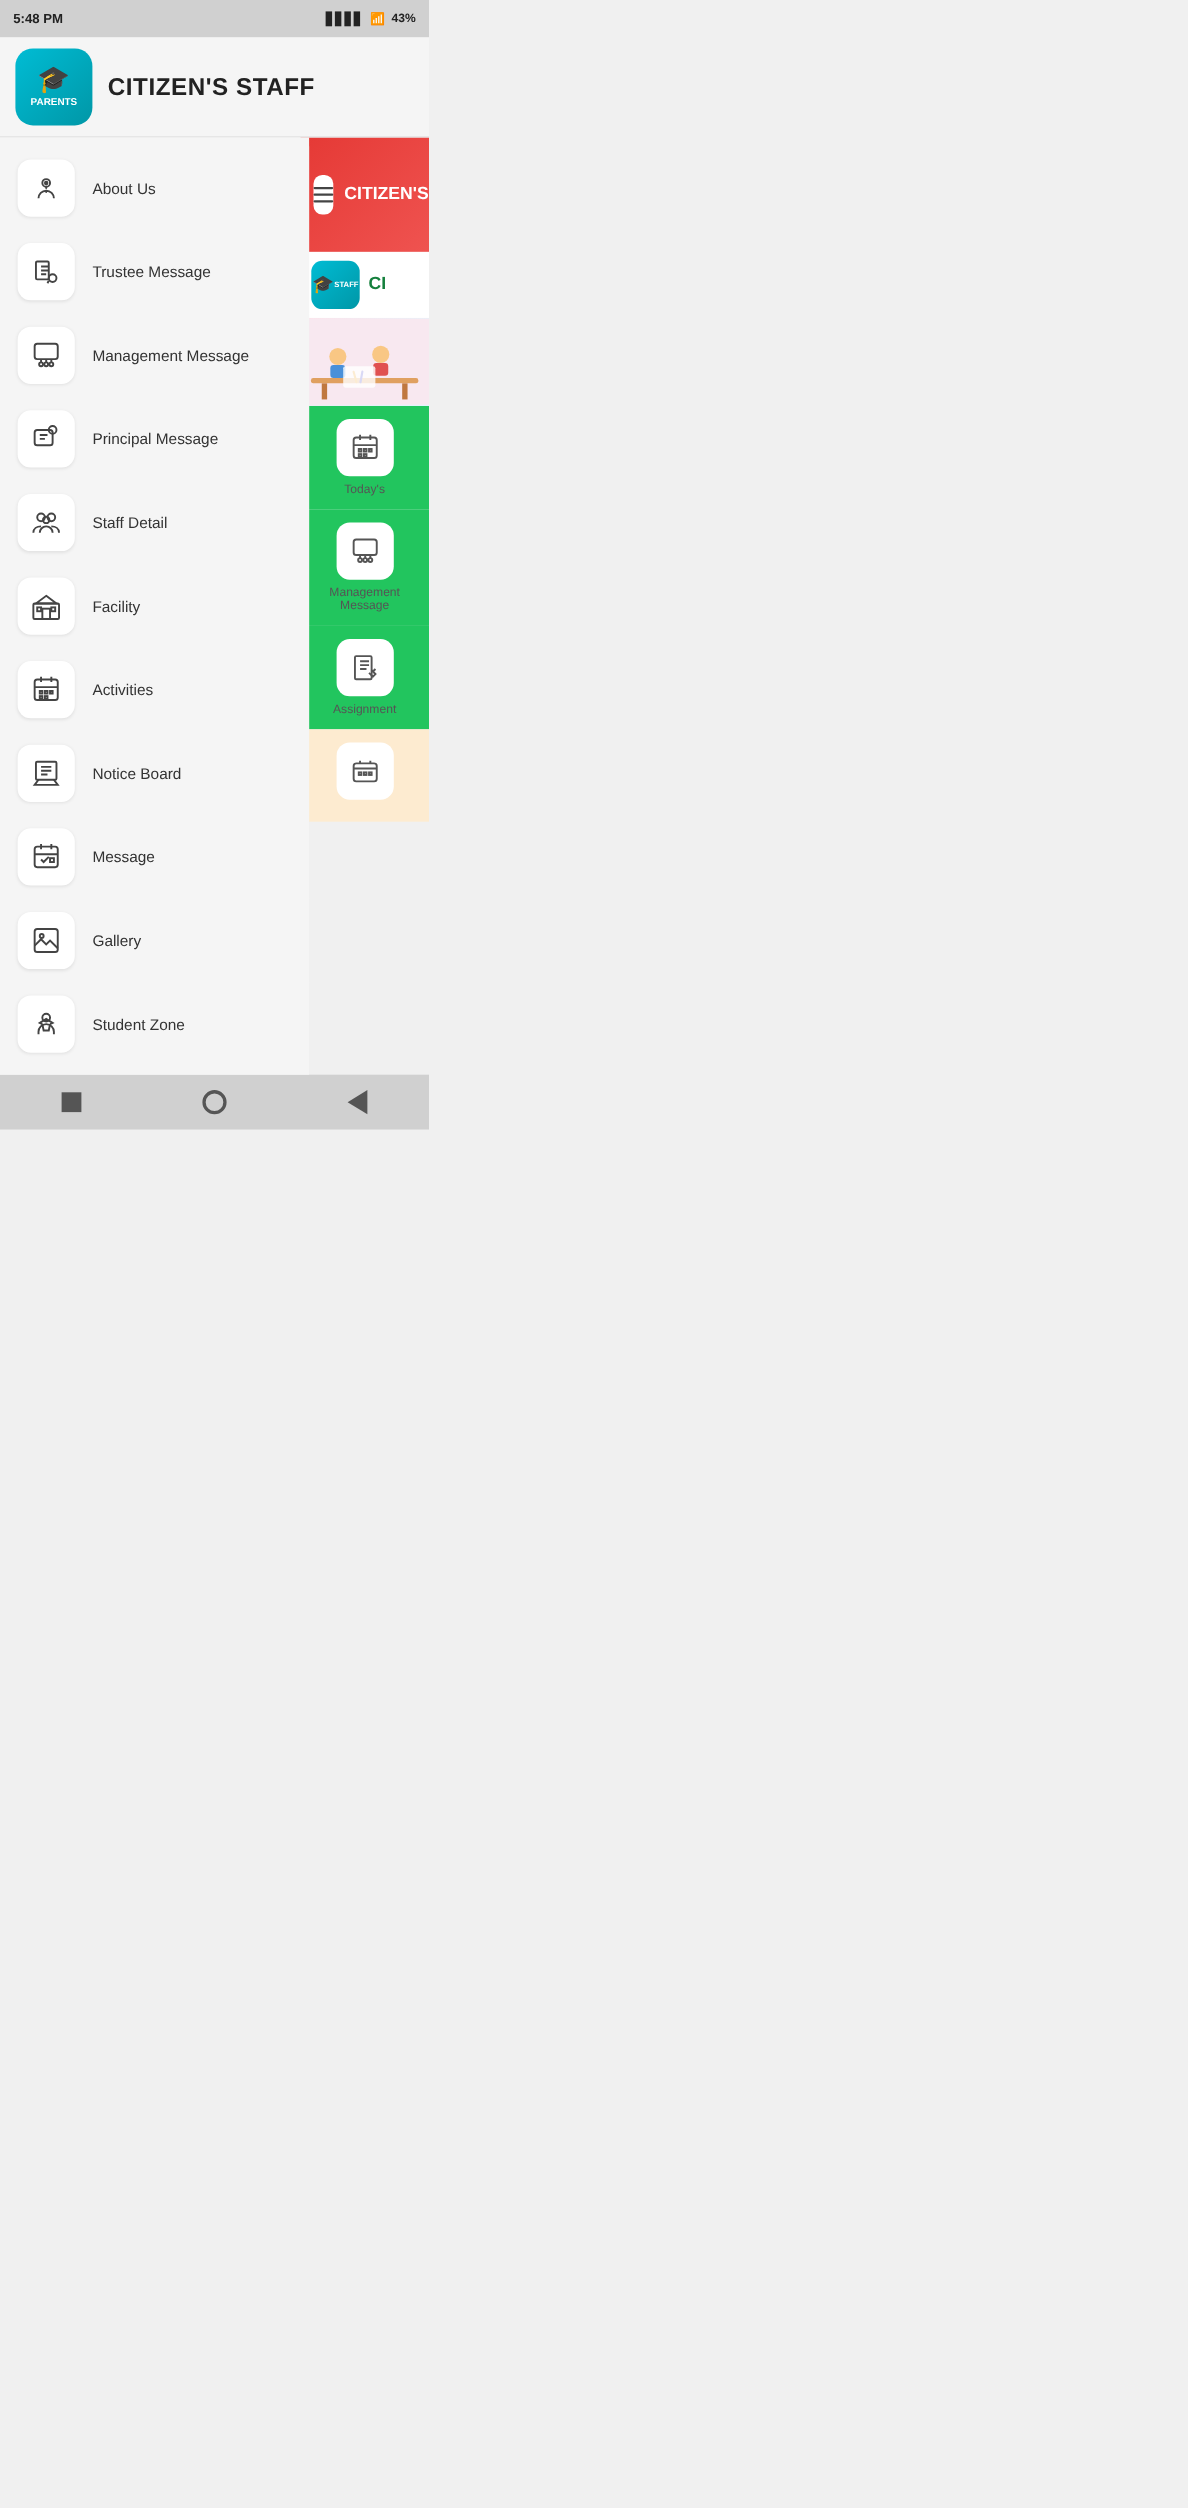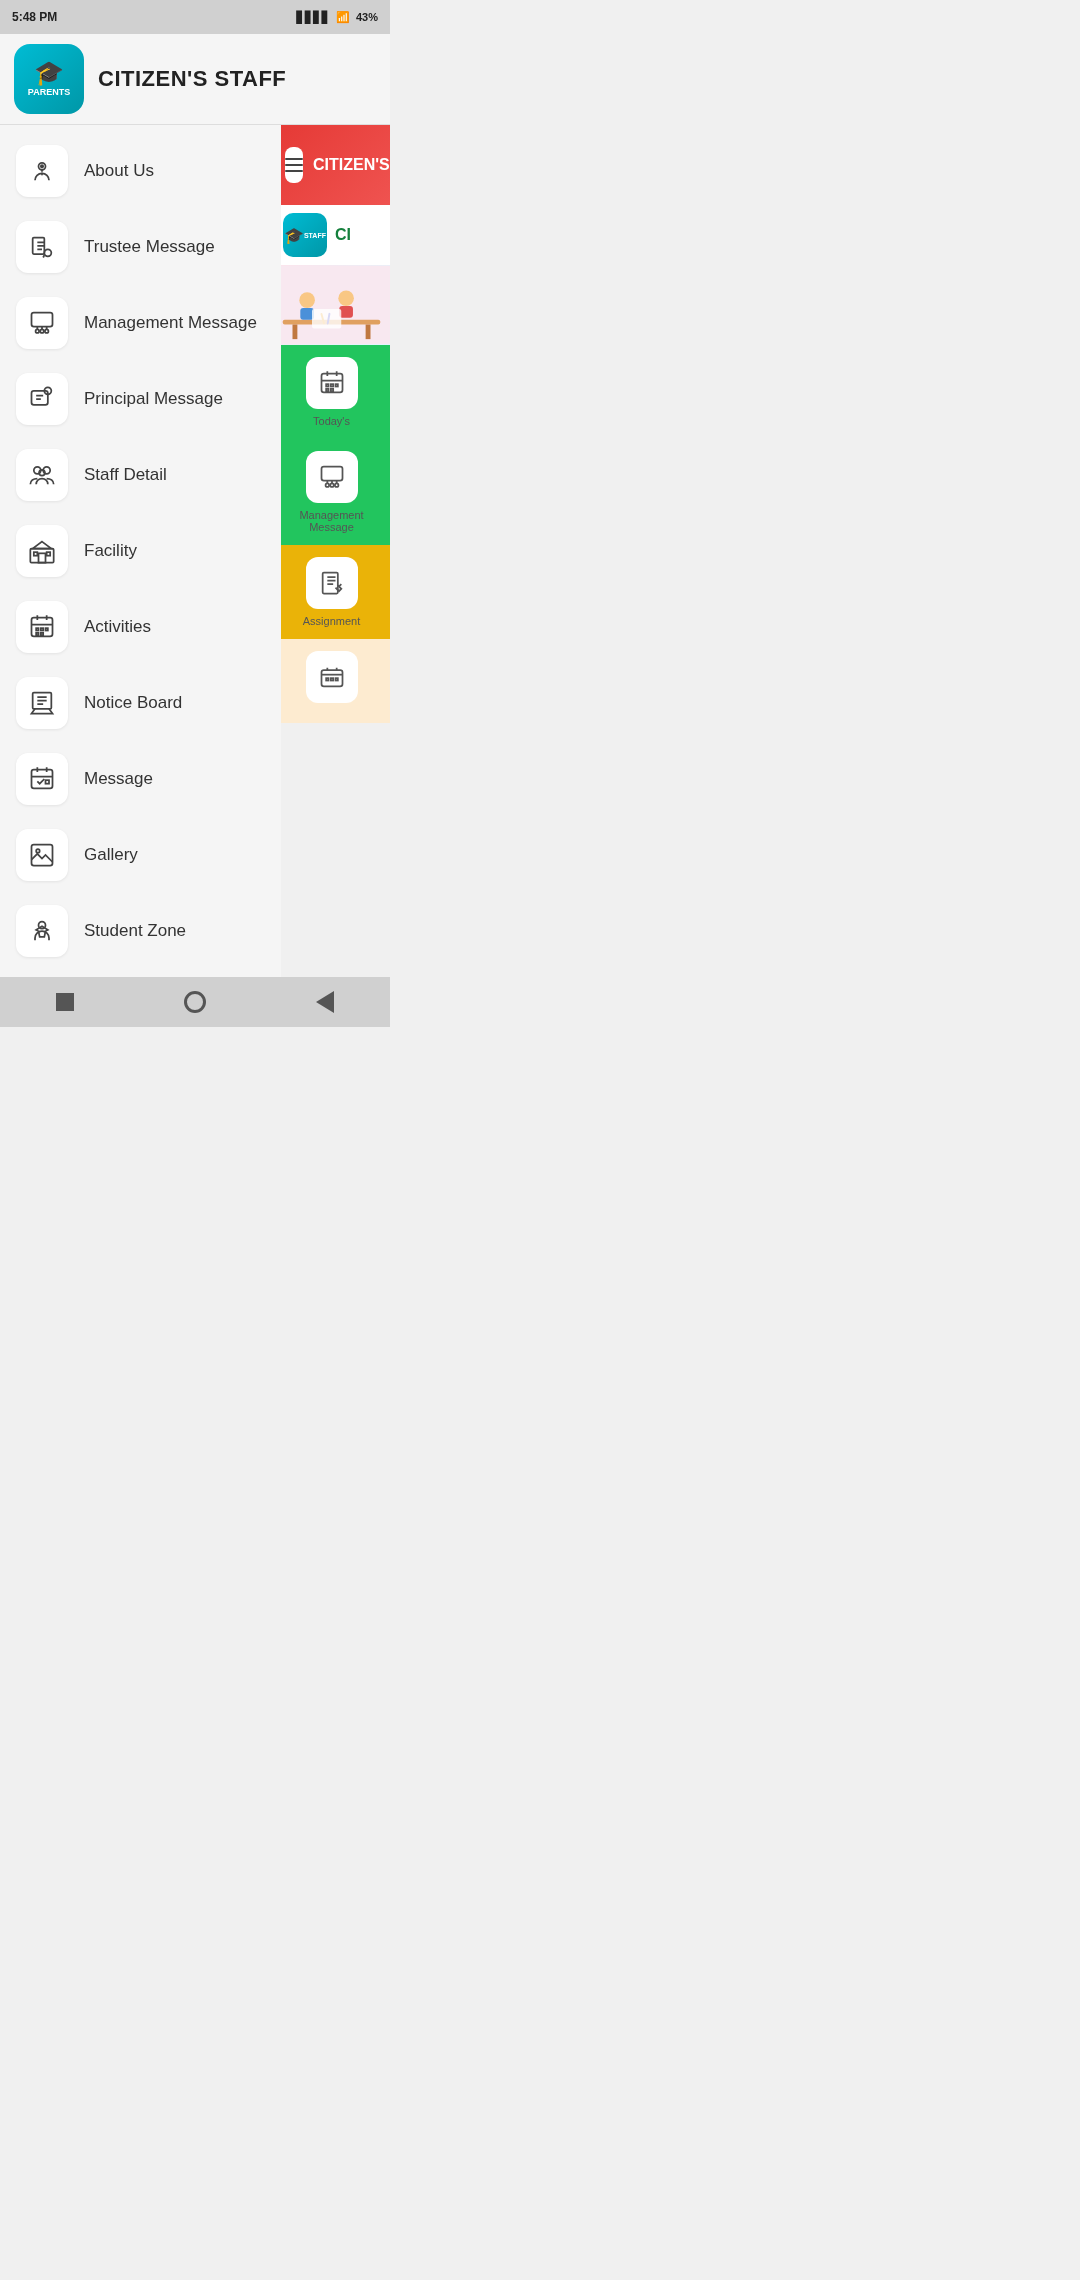--- a/index.html
+++ b/index.html
@@ -107,38 +107,38 @@
 
     .menu-icon-wrap svg {
       width: 28px;
       height: 28px;
       stroke: #444;
       fill: none;
       stroke-width: 1.5;
     }
 
     .menu-label {
-      font-size: 17px;
+      font-size: 14px;
       color: #333;
       font-weight: 400;
     }
 
     
     .right-panel {
       position: absolute;
       right: 0;
       top: 0;
       width: 30%;
       height: 100%;
       overflow: hidden;
     }
 
     .right-panel-header {
       background: linear-gradient(135deg, #e53935, #ef5350);
-      height: 80px;
+      height: 104px;
       display: flex;
       align-items: center;
       padding: 0 12px;
       gap: 10px;
       border-radius: 0 0 0 0;
       justify-content: space-between;
     }
 
     .hamburger-btn {
       background: white;
@@ -229,21 +229,21 @@
       padding: 12px 8px;
       display: flex;
       flex-direction: column;
       align-items: center;
       gap: 6px;
       cursor: pointer;
     }
 
     .dash-card.blue-card { background: #22c55e; }
     .dash-card.orange-card { background: #22c55e; }
-    .dash-card.teal-card { background: #eab308; }
+    .dash-card.teal-card { background: #22c55e; }
     .dash-card.peach-card { background: #fdebd0; }
 
     .dash-card-icon {
       background: white;
       border-radius: 12px;
       width: 52px;
       height: 52px;
       display: flex;
       align-items: center;
       justify-content: center;

